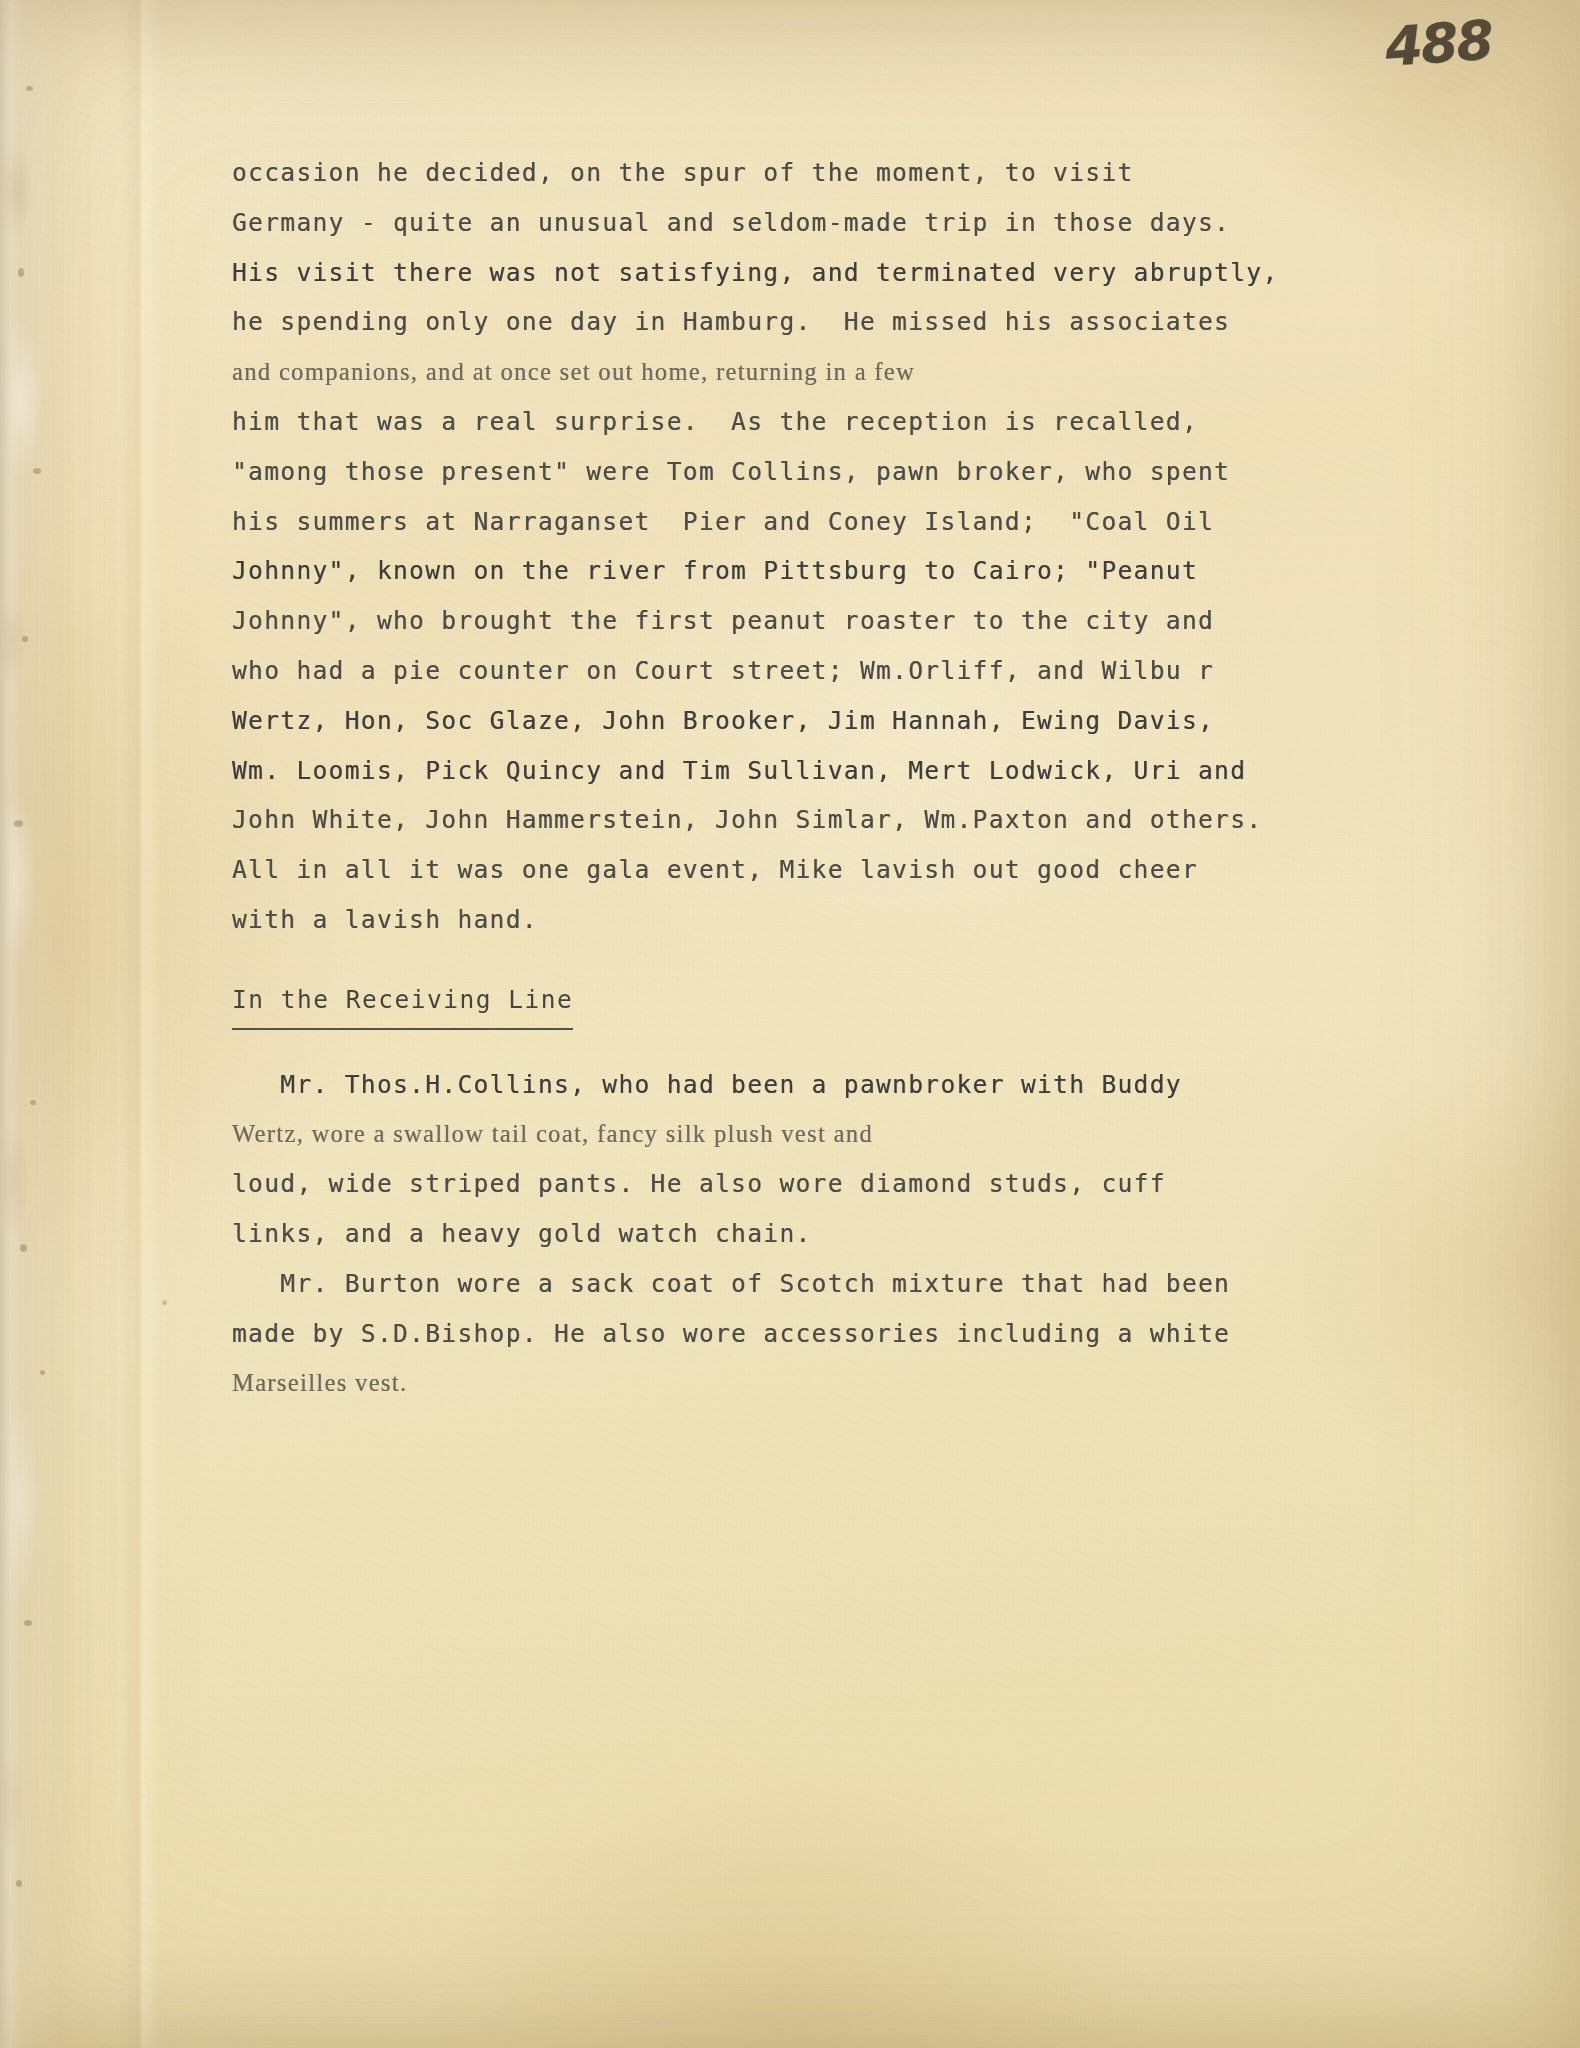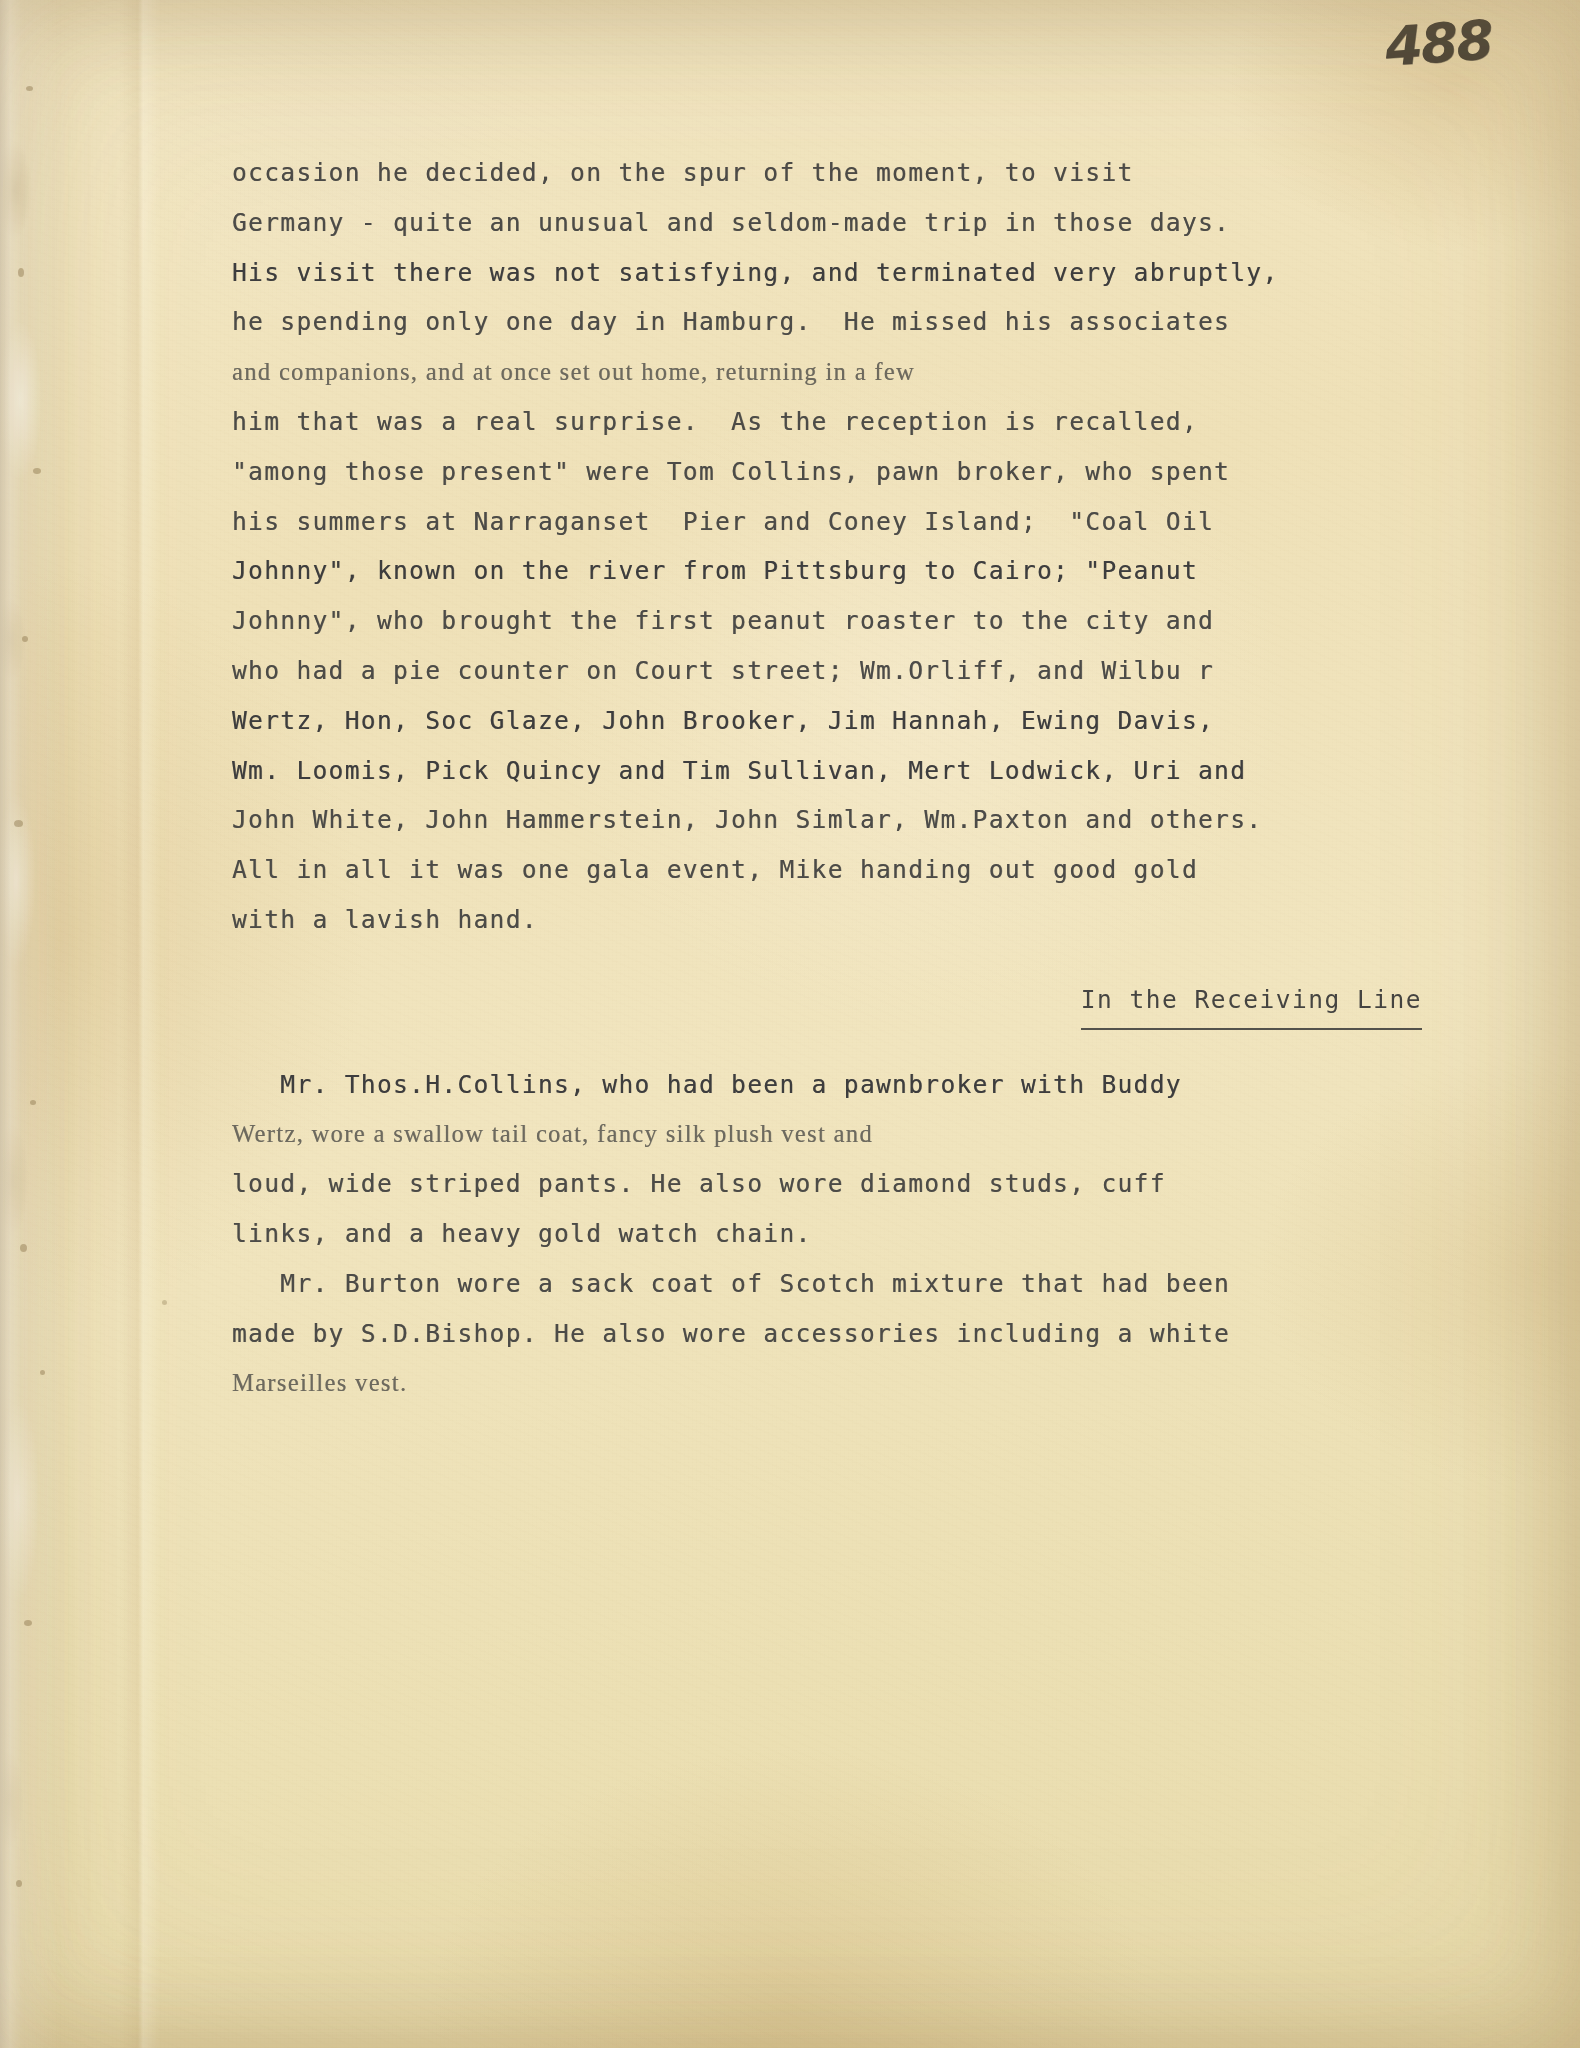--- a/index.html
+++ b/index.html
@@ -109,21 +109,21 @@
     opacity: 0.93;
   }
 
   .line.faint   { opacity: 0.80; color: #4d4c48; font-family: Liberation Serif, serif; }
   .line.strong  { opacity: 0.97; color: #38383a; }
 
   .gap-small { height: 30px; }
 
   
   #section-heading-row {
-    text-align: right;
+    text-align: left;
   }
   #section-heading {
     display: inline-block;
     font-size: 24.5px;
     line-height: 49.8px;
     letter-spacing: 1.5px;
     color: #3c3c3b;
     white-space: pre;
     border-bottom: 2px solid #4a4a46;
     padding-bottom: 3px;
@@ -187,21 +187,21 @@
     <div class="line faint">and companions, and at once set out home, returning in a few</div>
     <div class="line">him that was a real surprise.  As the reception is recalled,</div>
     <div class="line">"among those present" were Tom Collins, pawn broker, who spent</div>
     <div class="line">his summers at Narraganset  Pier and Coney Island;  "Coal Oil</div>
     <div class="line strong">Johnny", known on the river from Pittsburg to Cairo; "Peanut</div>
     <div class="line">Johnny", who brought the first peanut roaster to the city and</div>
     <div class="line">who had a pie counter on Court street; Wm.Orliff, and Wilbu r</div>
     <div class="line strong">Wertz, Hon, Soc Glaze, John Brooker, Jim Hannah, Ewing Davis,</div>
     <div class="line strong">Wm. Loomis, Pick Quincy and Tim Sullivan, Mert Lodwick, Uri and</div>
     <div class="line">John White, John Hammerstein, John Simlar, Wm.Paxton and others.</div>
-    <div class="line">All in all it was one gala event, Mike handing out good gold</div>
+    <div class="line">All in all it was one gala event, Mike lavish out good cheer</div>
     <div class="line">with a lavish hand.</div>
 
     <div class="gap-small"></div>
 
     <div id="section-heading-row">
       <span id="section-heading">In the Receiving Line</span>
     </div>
 
     <div class="gap-small"></div>
 

